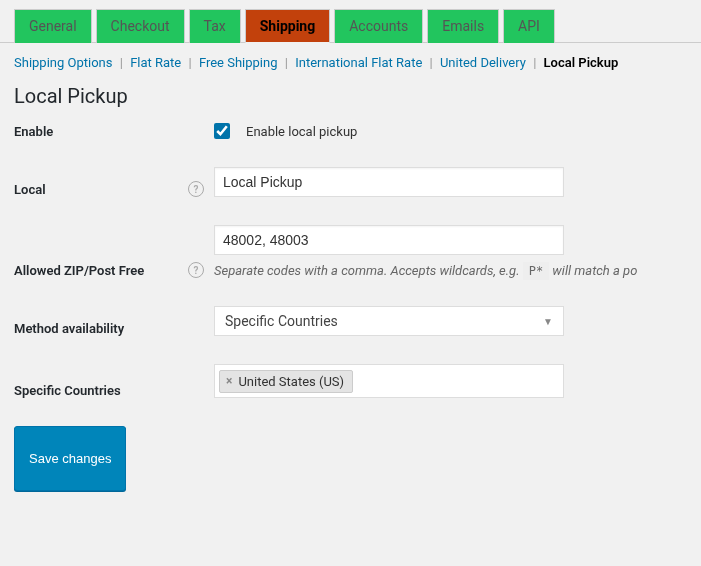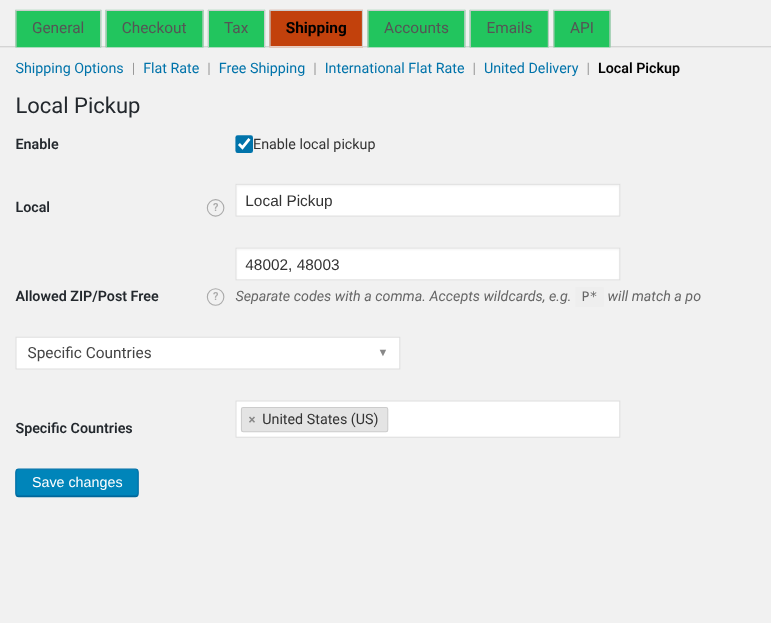--- a/index.html
+++ b/index.html
@@ -99,21 +99,21 @@
       font-size: 10px;
       color: #aaa;
       cursor: help;
     }
     .form-field {
       flex: 1;
     }
     .checkbox-wrap {
       display: flex;
       align-items: center;
-      gap: 0;
+      gap: 16px;
       padding-top: 4px;
     }
     input[type="checkbox"] {
       width: 16px;
       height: 16px;
       accent-color: #0073aa;
       cursor: pointer;
     }
     input[type="text"] {
       width: 350px;
@@ -176,21 +176,21 @@
     .tag-remove {
       color: #888;
       cursor: pointer;
       font-size: 12px;
       font-weight: bold;
     }
     .button-primary {
       background: #0085ba;
       border: 1px solid #0073aa;
       color: #fff;
-      padding: 4px 14px;
+      padding: 24px 14px;
       font-size: 13px;
       border-radius: 3px;
       cursor: pointer;
       box-shadow: 0 1px 0 #006799;
     }
   </style>
 </head>
 <body>
 
 <div class="nav-tabs">
@@ -251,20 +251,23 @@
       </div>
       <div class="form-field">
         <input type="text" value="48002, 48003" style="">
         <div class="field-help">
           <span>Separate codes with a comma. Accepts wildcards, e.g. </span><code>P*</code> will match a po
         </div>
       </div>
     </div>
 
     <div class="form-row">
+      <div class="form-label">
+        <span>Method availability</span>
+      </div>
       <div class="form-field">
         <div class="select-wrap">
           <span>Specific Countries</span>
           <span class="chevron">▼</span>
         </div>
       </div>
     </div>
 
     <div class="form-row">
       <div class="form-label">

